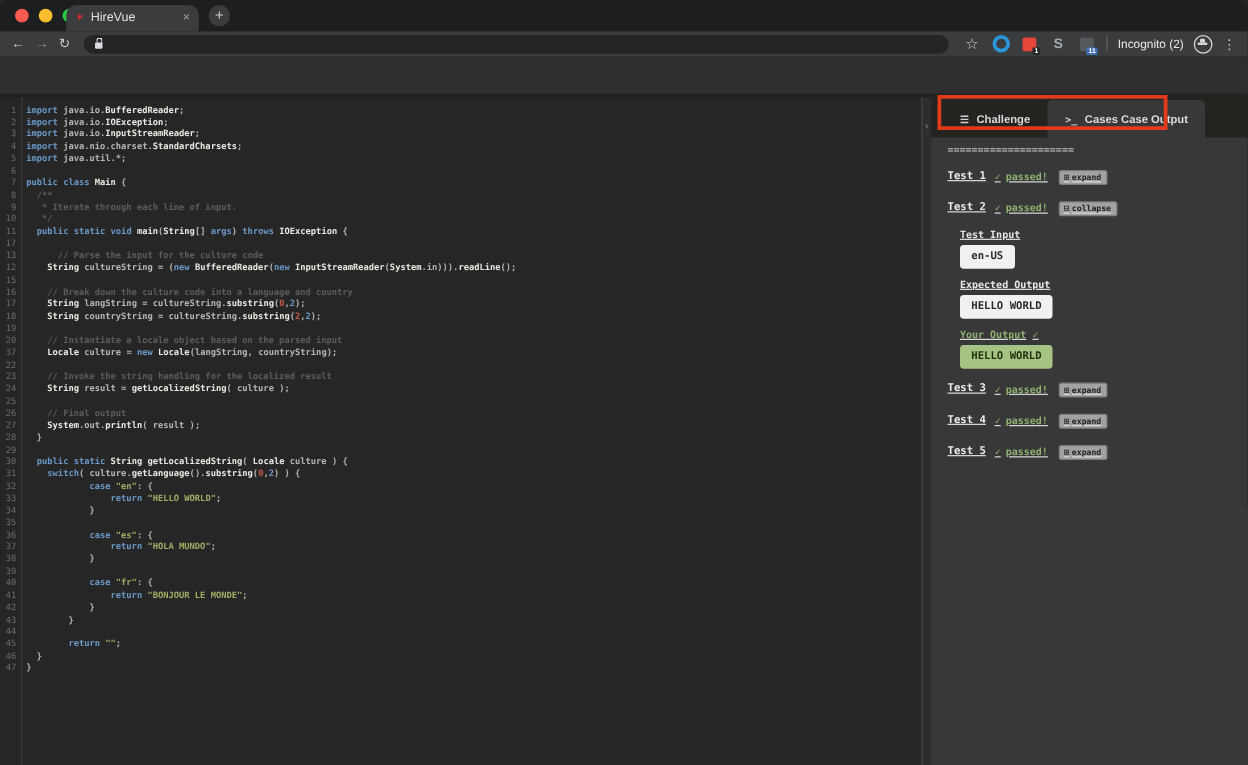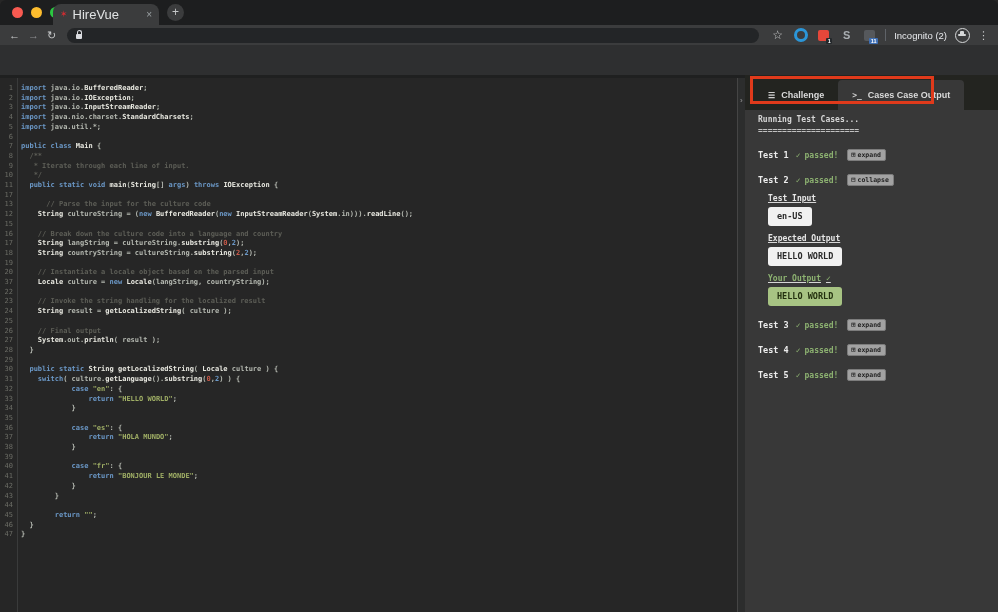--- a/index.html
+++ b/index.html
@@ -9,21 +9,21 @@
   }
   
   .chrome{position:absolute;top:0;left:0;right:0;height:45px;}
   .tabbar{position:relative;height:25px;background:#1d1e1f;border-radius:6px 6px 0 0;}
   .traffic{position:absolute;left:12px;top:7px;display:flex;gap:8px;}
   .tl{width:11px;height:11px;border-radius:50%;}
   .tl.r{background:#f85a51}.tl.y{background:#fdbd2e}.tl.g{background:#2bc841}
   .btab{position:absolute;left:53px;top:4px;width:106px;height:21px;background:#3b3c3d;
         border-radius:8px 8px 0 0;display:flex;align-items:center;padding:0 7px;gap:5px;box-sizing:border-box;}
   .favicon{color:#d92b31;font-size:9px;line-height:9px;}
-  .btab-title{color:#e0e2e3;font-size:13px;flex:1;white-space:nowrap;overflow:hidden;}
+  .btab-title{color:#e0e2e3;font-size:10px;flex:1;white-space:nowrap;overflow:hidden;}
   .btab-close{color:#9aa0a3;font-size:10px;line-height:10px;}
   .newtab{position:absolute;left:167px;top:4px;width:17px;height:17px;border-radius:50%;
           background:#3b3c3d;color:#c6c8c9;text-align:center;line-height:16px;font-size:12px;}
   .navbar{height:20px;background:#3b3c3d;display:flex;align-items:center;padding:0 9px;gap:8px;}
   .nav-ic{color:#c9cbcc;font-size:11px;line-height:11px;}
   .nav-ic.fwd{color:#8d9092;}
   .omnibox{flex:1;height:15px;background:#232527;border-radius:8px;display:flex;align-items:center;
            padding:0 9px;gap:6px;margin:0 3px;min-width:0;}
   .lock{width:6px;height:5px;background:#dadce0;border-radius:1px;position:relative;flex:none;margin-top:2px;}
   .lock::before{content:"";position:absolute;top:-4px;left:0.5px;width:3px;height:4px;
@@ -81,21 +81,21 @@
   .panel{position:absolute;top:75px;left:745px;right:0;bottom:0;background:#383838;
          font-family:"DejaVu Sans Mono",monospace;}
   .ptabs{height:35px;background:#232420;display:flex;align-items:flex-end;padding-left:9px;}
   .ptab{height:30px;display:flex;align-items:center;gap:6px;padding:0 14px;color:#dadada;
         font-family:"Liberation Sans",sans-serif;font-size:9px;font-weight:bold;box-sizing:border-box;}
   .ptab.active{background:#383838;border-radius:4px 4px 0 0;}
   .ptab .ic{font-size:8px;color:#cfcfcf;font-family:"DejaVu Sans Mono",monospace;}
   .pbody{padding:4px 8px 0 13px;color:#d6d6d6;font-size:8px;font-weight:bold;line-height:11px;}
   .sepline{color:#c2c2c2;}
   .test-block{margin-top:11px;}
-  .trow{display:flex;align-items:flex-end;height:14px;}
+  .trow{display:flex;align-items:flex-start;height:14px;text-decoration:underline;}
   .tname{color:#ededed;font-size:8.5px;}
   .tcheck{color:#8db271;margin:0 4px 0 7px;}
   .tpass{color:#8db271;}
   .badge{margin-left:9px;background:#a2a2a2;border:1px solid #7c7c7c;border-radius:2px;color:#1e1e1e;
          font-size:6.5px;font-weight:bold;padding:1px 4px 1px 3px;display:inline-flex;align-items:center;gap:2px;
          font-family:"DejaVu Sans Mono",monospace;line-height:8px;}
   .badge .bic{font-size:7px;line-height:7px;}
   .tdetail{padding-left:10px;text-decoration:underline;}
   .dlabel{color:#e6e6e6;margin:7px 0 3px;}
   .dlabel .tcheck{margin-left:5px;}
@@ -232,21 +232,20 @@
     <div class="ptab">
       <span class="ic">☰</span>
       <span>Challenge</span>
     </div>
     <div class="ptab active">
       <span class="ic">&gt;_</span>
       <span>Cases Case Output</span>
     </div>
   </div>
   <div class="pbody">
-    <div class="status">Running Test Cases...</div>
     <div class="sepline">=====================</div>
     <div id="test-results">
         <div class="test-block">
           <div class="trow">
             <span class="tname">Test 1</span>
             <span class="tcheck">✓</span>
             <span class="tpass">passed!</span>
             <button class="badge">
               <span class="bic">⊞</span>
               <span>expand</span>

